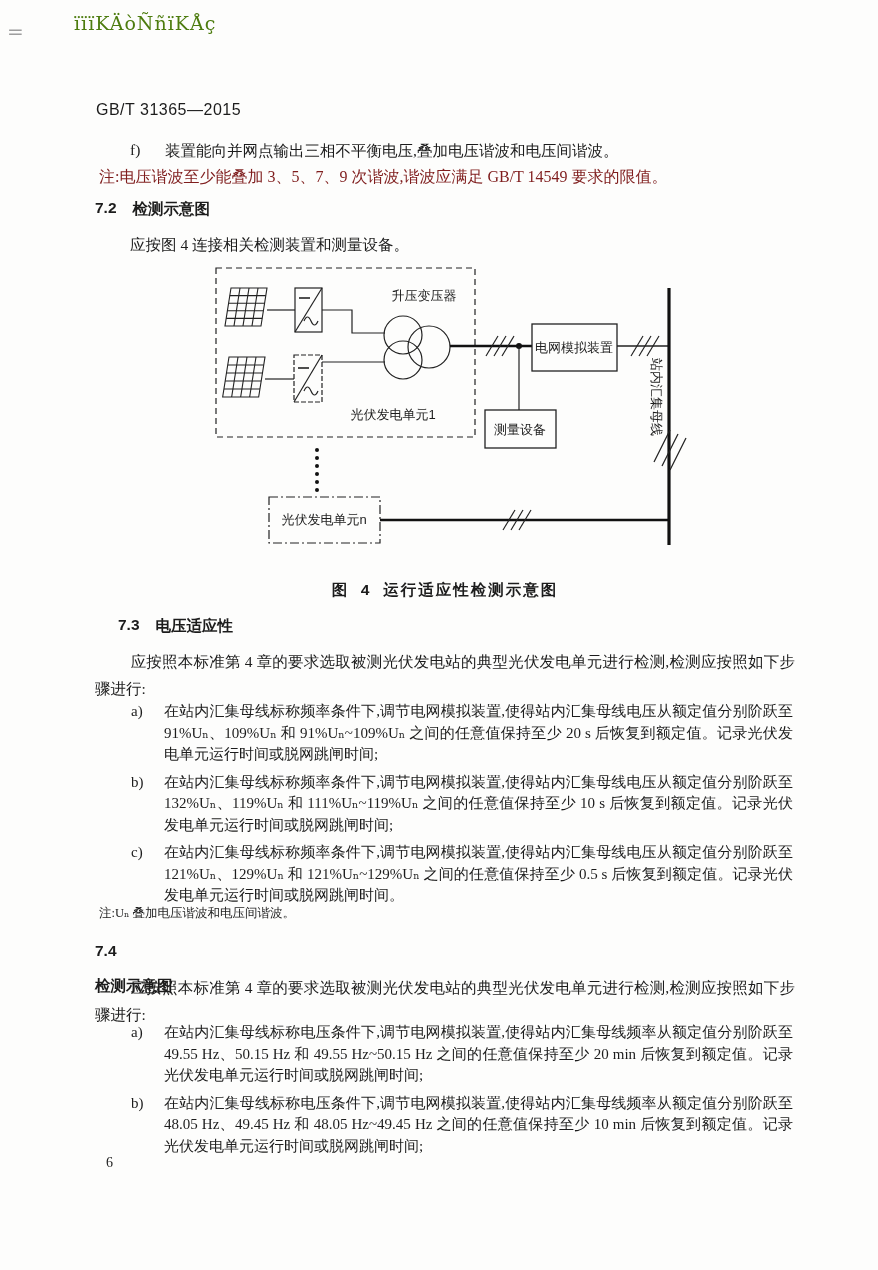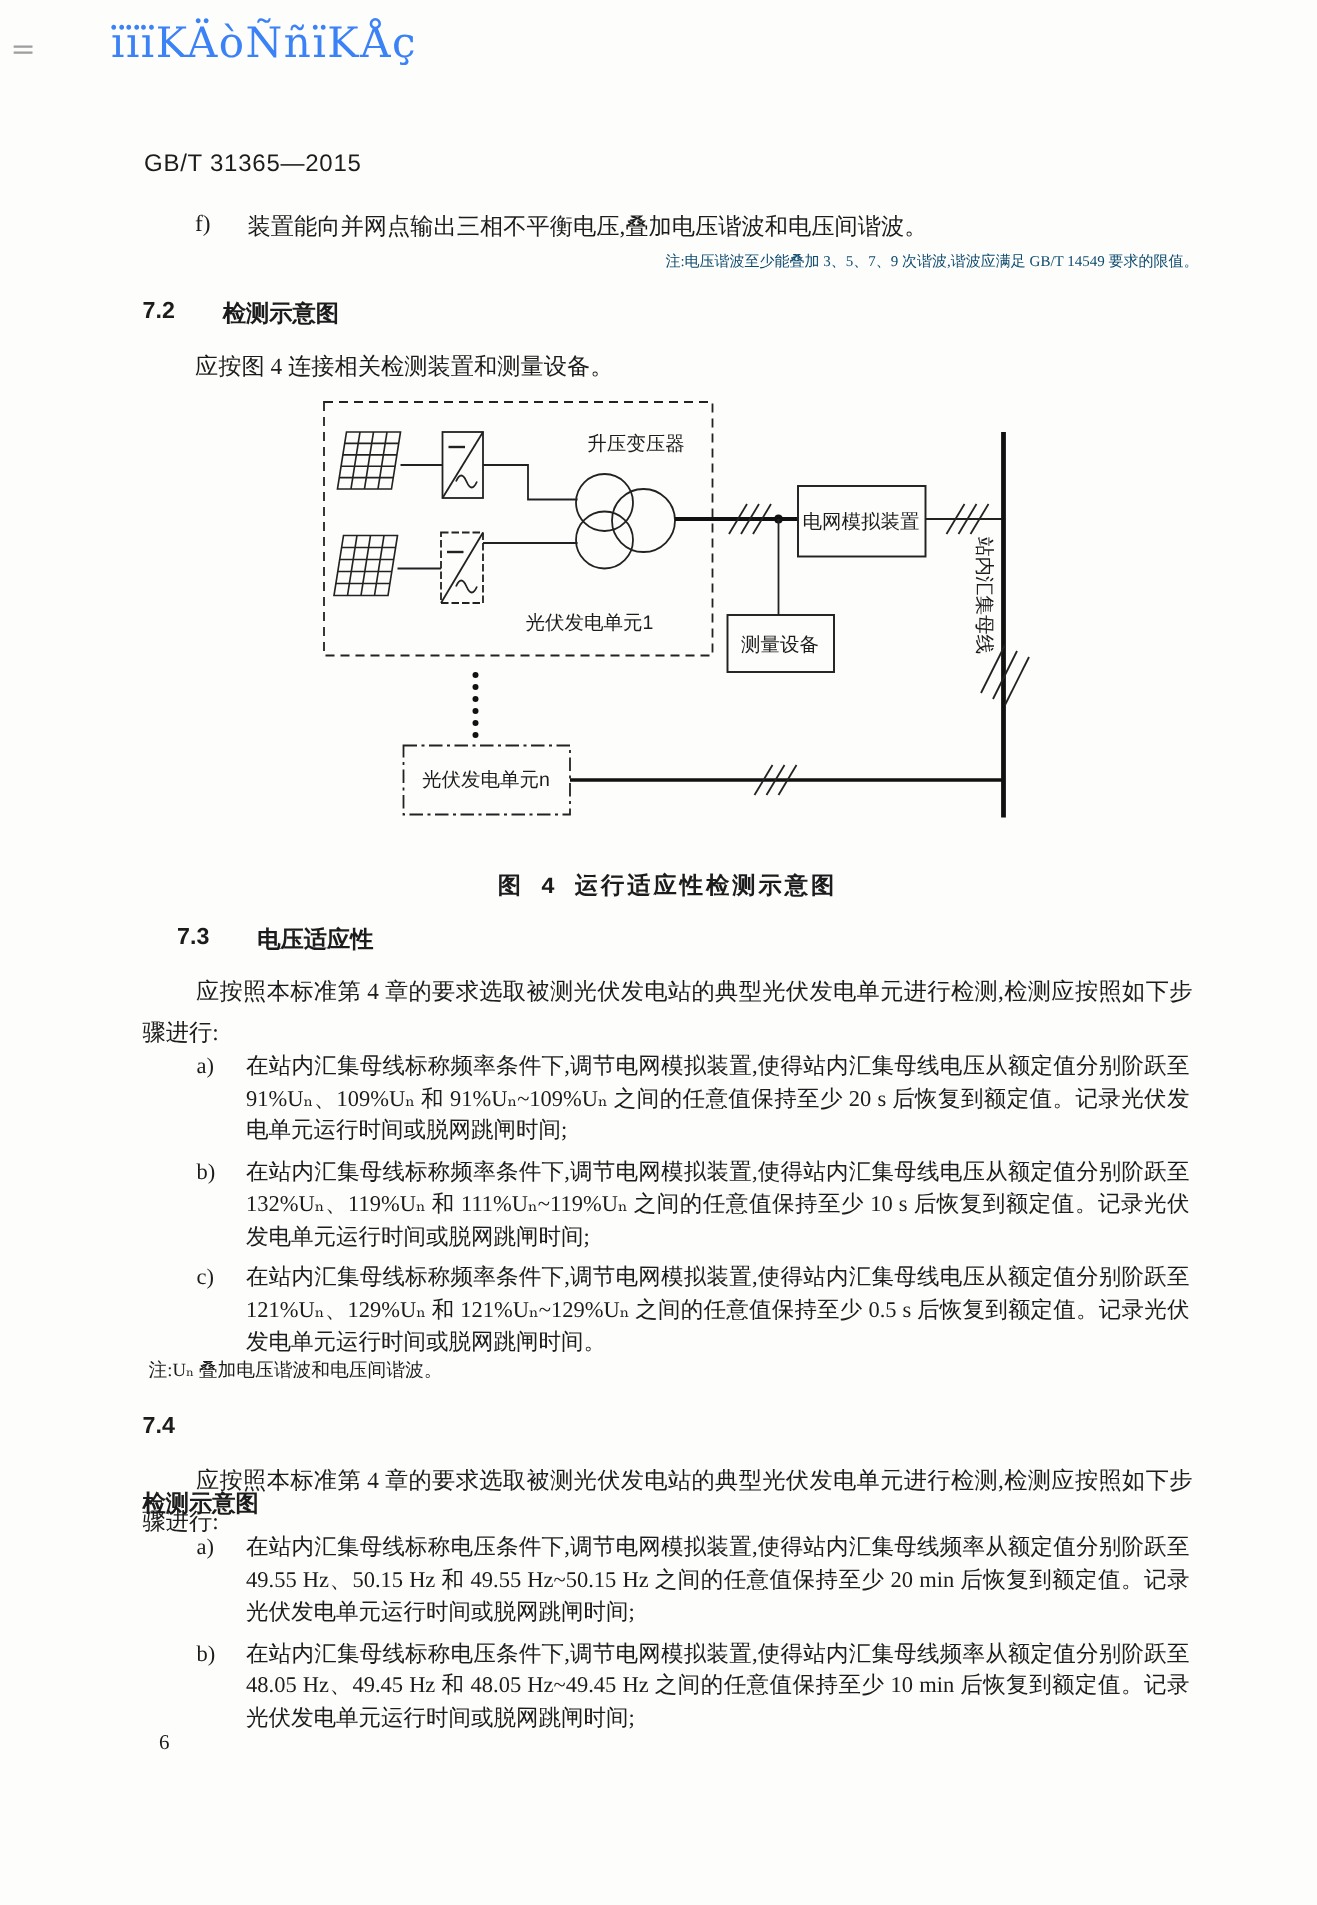--- a/index.html
+++ b/index.html
@@ -12,35 +12,35 @@
     font-family: "Liberation Serif", "DejaVu Serif", serif;
     color: #1c1c1c;
     overflow: hidden;
   }
   .abs { position:absolute; }
   .watermark-eq {
     left:7px; top:20px; font-size:20px; color:#9e9e9e;
     font-family:"DejaVu Serif", serif;
   }
   .watermark-text {
-    left:74px; top:12px; font-size:28px; color:#3b82f6;
+    left:74px; top:12px; font-size:19px; color:#4d7c0f;
     letter-spacing:1px; font-family:"DejaVu Serif", serif;
   }
   .doc-code {
     left:96px; top:101px; font-size:16px; font-weight:normal;
     letter-spacing:0.5px;
     font-family:"Liberation Sans","DejaVu Sans",sans-serif;
   }
   .item-row { display:flex; }
   .item-marker { flex:0 0 33px; }
   .f-row { left:130px; top:141px; width:670px; font-size:15.5px; }
   .f-row .item-marker { flex:0 0 35px; }
-  .small-note { left:99px; top:167px; width:700px; font-size:10px; color:#0c4a6e;text-align:right; }
+  .small-note { left:99px; top:167px; width:700px; font-size:16px; color:#7f1d1d; }
   .sec-heading {
-    display:flex; gap:32px; font-weight:bold; font-size:15.5px;
+    display:flex; gap:16px; font-weight:bold; font-size:15.5px;
     font-family:"Liberation Sans","DejaVu Sans",sans-serif;
   }
   .h72 { left:95px; top:199px; }
   .h73 { left:98px; top:616px;margin-left:20px; }
   .h74 { left:95px; top:942px;flex-direction:column; }
   .intro { font-size:15.5px; line-height:27px; text-align:justify; }
   .i72 { left:130px; top:231px; width:680px; }
   .i73 { left:95px;  top:648px; width:700px; text-indent:2.3em; }
   .i74 { left:95px;  top:974px; width:700px; text-indent:2.3em; }
   .list { font-size:15px; line-height:21.5px; }

